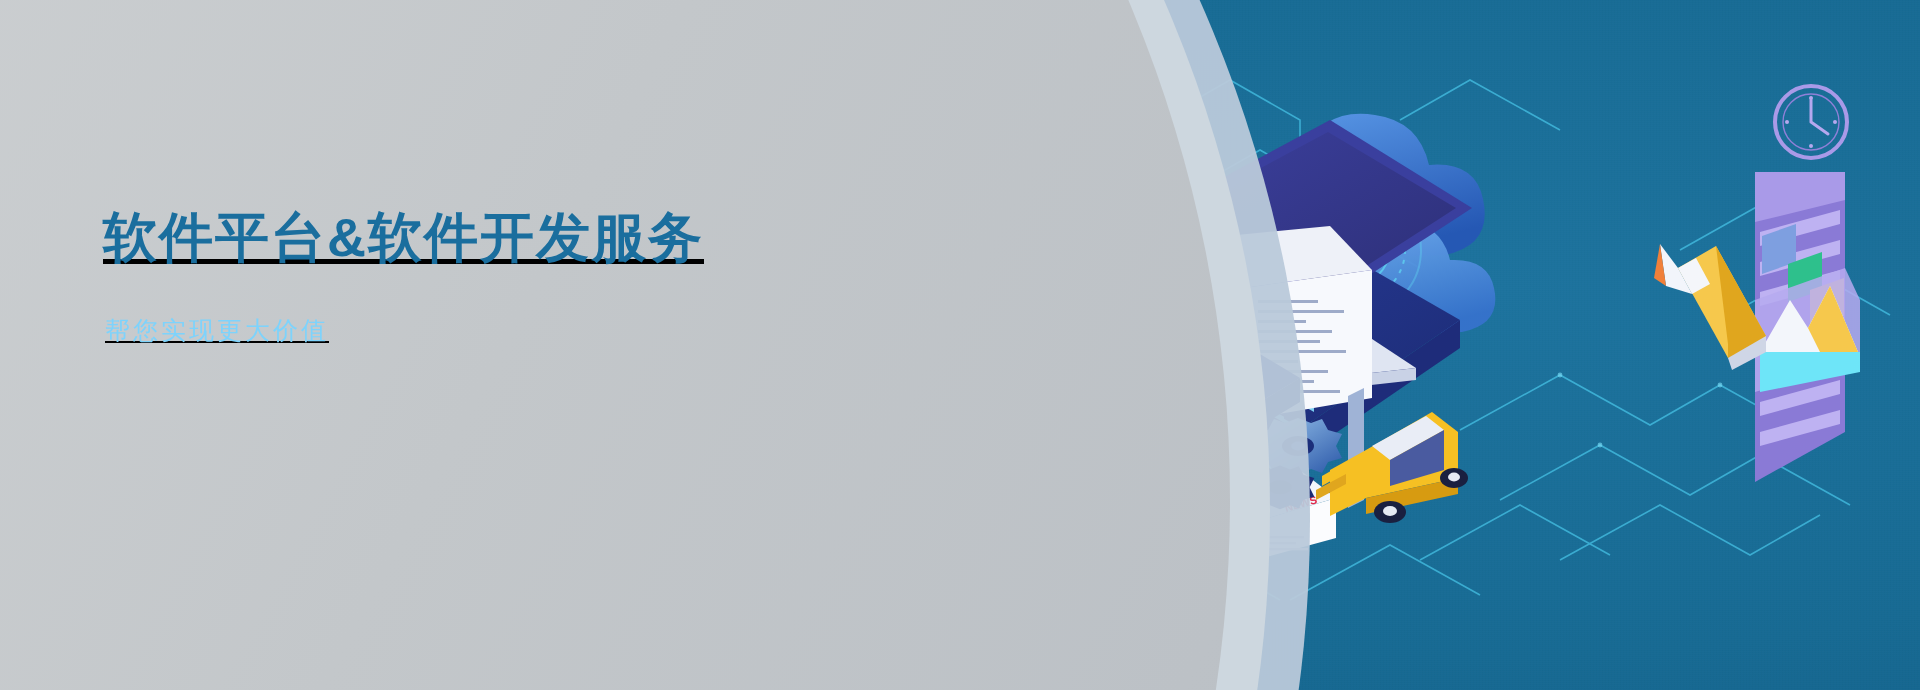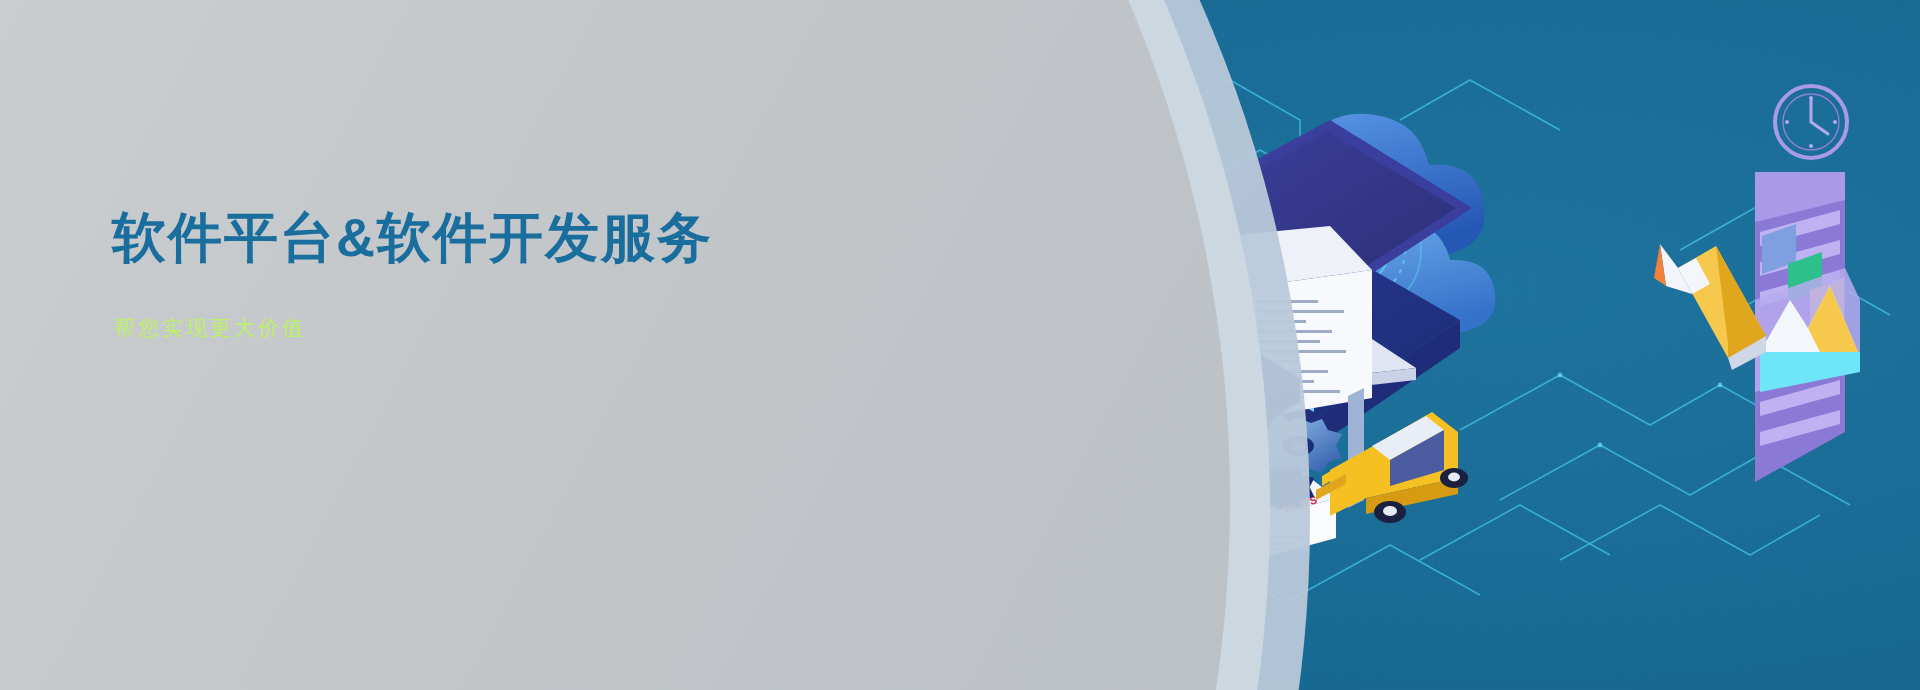--- a/index.html
+++ b/index.html
@@ -46,35 +46,35 @@
   
   .curve-gray{
     position:absolute;
     left:-1330px; top:-780px;
     width:2560px; height:2560px;
     border-radius:50%;
     background:linear-gradient(118deg,#d7d9da 0%,#ced1d3 34%,#c3c7ca 62%,#bcc1c6 84%,#b6bcc2 100%);
   }
 
   
-  .copy{position:absolute;left:112px;top:206px;width:760px;}
+  .copy{position:absolute;left:103px;top:206px;width:760px;text-decoration:underline;}
   .headline{
     margin:0;
     font-size:54px;
     line-height:1.18;
     font-weight:700;
     letter-spacing:2px;
     color:#1a6e9e;
     white-space:nowrap;
   }
   .subline{
     margin:44px 0 16px 2px;
-    font-size:21px;
+    font-size:25px;
     letter-spacing:3px;
-    color:#bef264;
+    color:#7dd3fc;
     font-weight:400;
     white-space:nowrap;
   }
 
   
   .art{position:absolute;left:860px;top:0;width:1060px;height:690px;}
   .art svg{position:absolute;left:0;top:0;width:1060px;height:690px;}
 </style>
 </head>
 <body>

